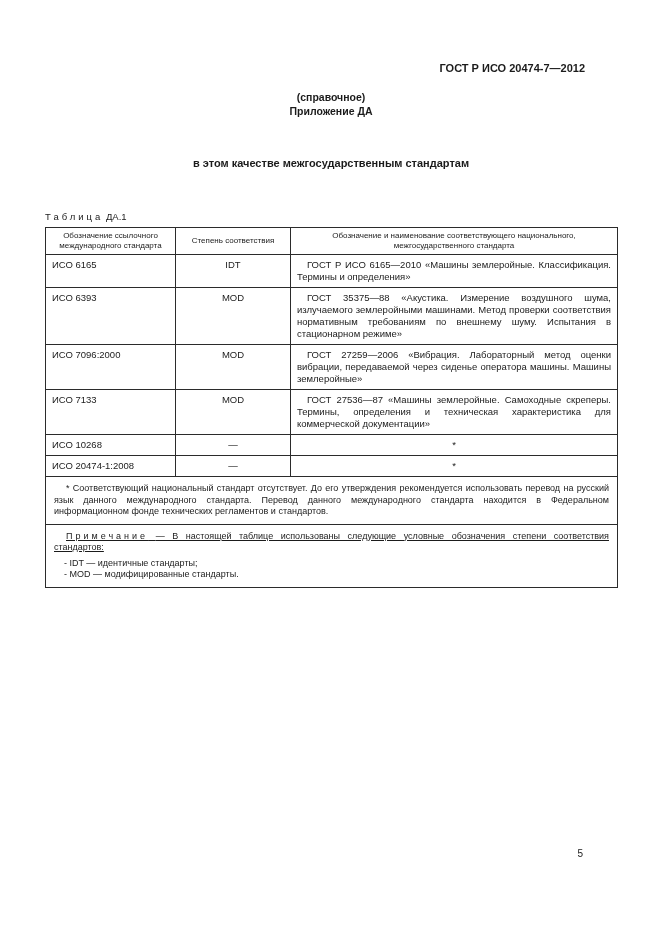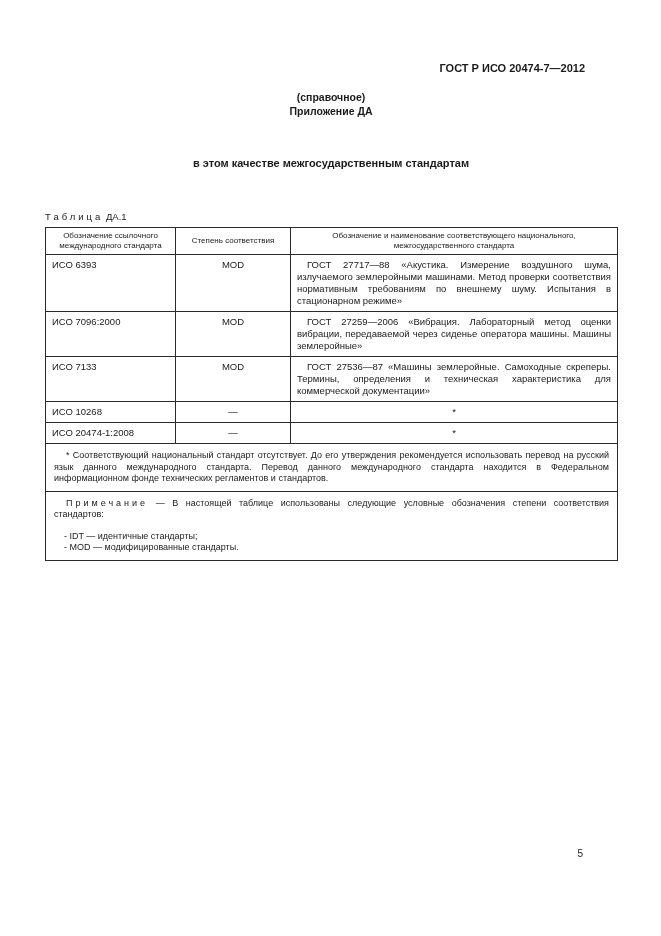--- a/index.html
+++ b/index.html
@@ -78,21 +78,21 @@
   td.col1 { text-align: left; }
   td.col2 { text-align: center; }
   td.col3 { text-align: justify; text-indent: 10px; }
   td.center { text-align: center; text-indent: 0; }
   td.span-cell {
     font-size: 9px;
     line-height: 11.5px;
     padding: 6px 8px;
   }
   .fn-text { text-align: justify; text-indent: 12px; }
-  .note-first { text-align: justify; text-indent: 12px; margin-bottom: 10px; }
+  .note-first { text-align: justify; text-indent: 12px; margin-bottom: 4px; text-decoration: underline; }
   .note-item { padding-left: 10px; }
   .page-number {
     position: absolute;
     top: 848px;
     right: 78px;
     font-size: 10px;
   }
 </style>
 </head>
 <body>
@@ -121,23 +121,28 @@
     </colgroup>
   <thead>
     <tr>
       <th>Обозначение ссылочного международного стандарта</th>
       <th>Степень соответствия</th>
       <th>Обозначение и наименование соответствующего национального, межгосударственного стандарта</th>
     </tr>
   </thead>
   <tbody>
     <tr>
+      <td class="col1">ИСО 6165</td>
+      <td class="col2">IDT</td>
+      <td class="col3">ГОСТ Р ИСО 6165—2010 «Машины землеройные. Классификация. Термины и определения»</td>
+    </tr>
+    <tr>
       <td class="col1">ИСО 6393</td>
       <td class="col2">MOD</td>
-      <td class="col3">ГОСТ 27717—88 «Акустика. Измерение воздушного шума, излучаемого землеройными машинами. Метод проверки соответствия нормативным требованиям по внешнему шуму. Испытания в стационарном режиме»</td>
+      <td class="col3">ГОСТ 35375—88 «Акустика. Измерение воздушного шума, излучаемого землеройными машинами. Метод проверки соответствия нормативным требованиям по внешнему шуму. Испытания в стационарном режиме»</td>
     </tr>
     <tr>
       <td class="col1">ИСО 7096:2000</td>
       <td class="col2">MOD</td>
       <td class="col3">ГОСТ 27259—2006 «Вибрация. Лабораторный метод оценки вибрации, передаваемой через сиденье оператора машины. Машины землеройные»</td>
     </tr>
     <tr>
       <td class="col1">ИСО 7133</td>
       <td class="col2">MOD</td>
       <td class="col3">ГОСТ 27536—87 «Машины землеройные. Самоходные скреперы. Термины, определения и техническая характеристика для коммерческой документации»</td>

